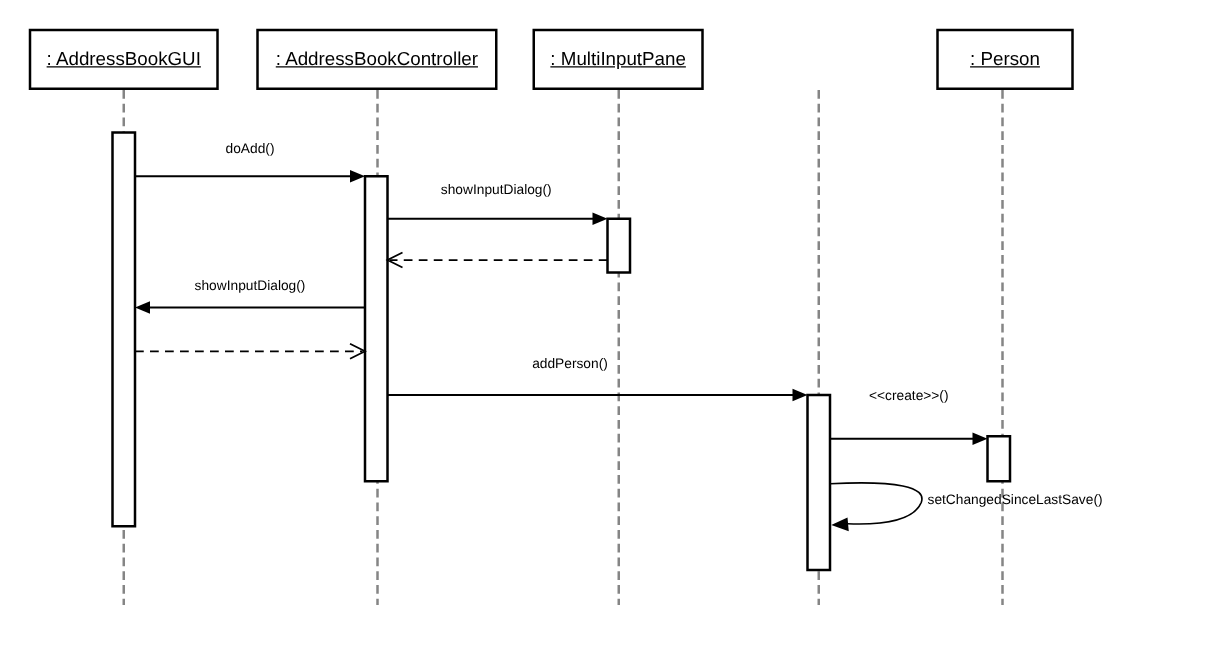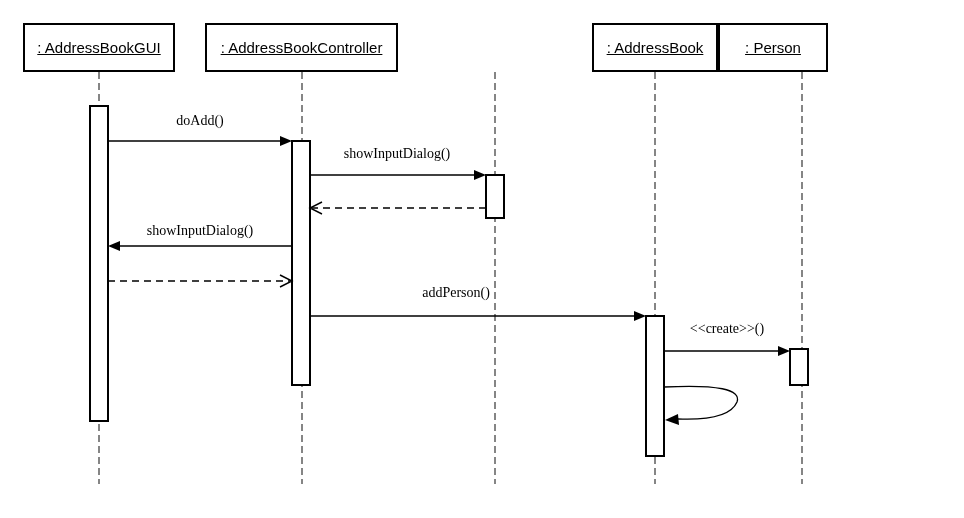--- a/index.html
+++ b/index.html
@@ -22,24 +22,23 @@
     background: #ffffff;
     display: flex;
     align-items: center;
     justify-content: center;
     font-size: 15px;
     white-space: nowrap;
   }
   .object-box .obj-label { text-decoration: underline; }
   .msg-label {
     position: absolute;
-    font-size: 14px;
+    font-size: 11px;
     white-space: nowrap;
     line-height: 1;
-    font-family: Liberation Serif, serif;
   }
   .msg-label.centered { transform: translateX(-50%); }
   .lifeline { stroke: #858585; stroke-width: 2; stroke-dasharray: 7 4; }
   .activation { fill: #ffffff; stroke: #000000; stroke-width: 2; }
   .call-line { stroke: #000000; stroke-width: 1.5; }
   .return-line { stroke: #000000; stroke-width: 1.4; stroke-dasharray: 7 5; }
   .filled-head { fill: #000000; stroke: none; }
   .open-head { fill: none; stroke: #000000; stroke-width: 1.4; }
   .self-loop { fill: none; stroke: #000000; stroke-width: 1.3; }
 </style>
@@ -102,26 +101,27 @@
       <polygon class="filled-head" points="665,420 678,414 679,425"></polygon>
     </g>
   </svg>
 
   <div class="object-box" style="left:205px; width:193px;">
     <span class="obj-label">: AddressBookController</span>
   </div>
   <div class="object-box" style="left:23px;  width:152px;">
     <span class="obj-label">: AddressBookGUI</span>
   </div>
-  <div class="object-box" style="left:592px; width:126px;">
-    <span class="obj-label">: AddressBook</span>
+  <div class="object-box" style="left:426px; width:137px;">
+    <span class="obj-label">: MultiInputPane</span>
   </div>
-  <div class="object-box" style="left:718px; width:110px;">
+  <div class="object-box" style="left:749px; width:110px;">
     <span class="obj-label">: Person</span>
   </div>
 
   <div class="msg-label centered" style="left:200px; top:114px;">doAdd()</div>
   <div class="msg-label centered" style="left:397px; top:147px;text-align:center;">showInputDialog()</div>
   <div class="msg-label centered" style="left:200px; top:224px;">showInputDialog()</div>
   <div class="msg-label centered" style="left:456px; top:286px;">addPerson()</div>
-  <div class="msg-label centered" style="left:727px; top:322px;">&lt;&lt;create&gt;&gt;()</div>
+  <div class="msg-label centered" style="left:727px; top:312px;">&lt;&lt;create&gt;&gt;()</div>
+  <div class="msg-label" style="left:742px; top:395px;">setChangedSinceLastSave()</div>
 
 </div>
 
 </body></html>

